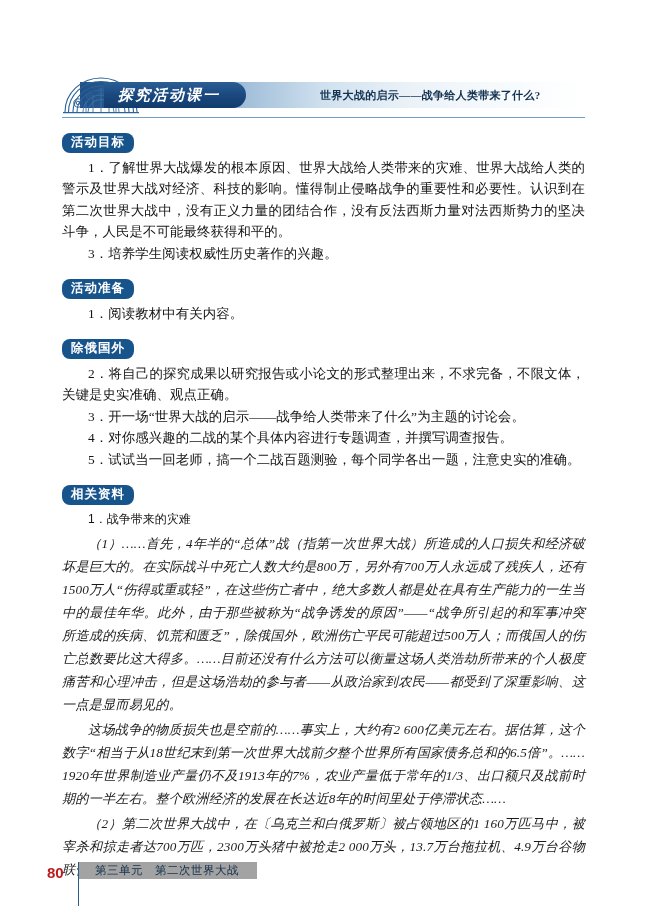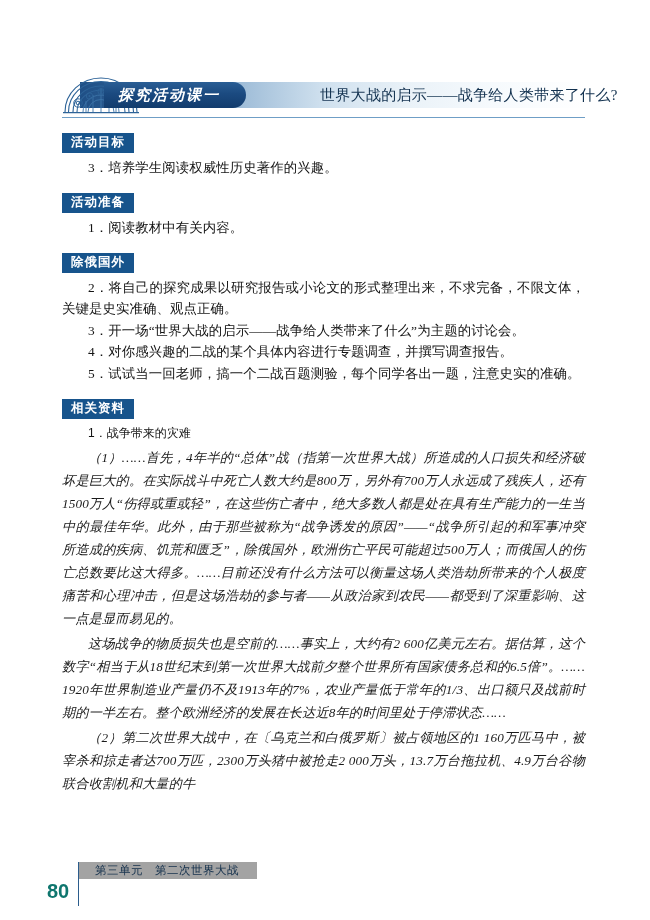--- a/index.html
+++ b/index.html
@@ -69,22 +69,22 @@
     white-space: nowrap;
   }
   .header-title {
     position: absolute;
     left: 258px;
     top: 8px;
     height: 26px;
     display: flex;
     align-items: center;
     font-family: "Liberation Serif", "DejaVu Serif", serif;
-    font-size: 15px;
-    font-weight: normal;
+    font-size: 11px;
+    font-weight: bold;
     color: #12314f;
     white-space: nowrap;
     letter-spacing: 0.3px;
   }
   .header-ornament {
     position: absolute;
     left: 0;
     top: 0;
     width: 78px;
     height: 40px;
@@ -109,20 +109,21 @@
     display: inline-block;
     background: #17548c;
     color: #ffffff;
     font-family: "Liberation Sans", "DejaVu Sans", sans-serif;
     font-size: 12.5px;
     font-weight: bold;
     letter-spacing: 1px;
     padding: 3px 9px 4px 9px;
     line-height: 1;
     margin: 0;
+    border-radius: 8px;
   }
   .sec-block { margin-bottom: 14px; }
   .sec-block.tight { margin-bottom: 10px; }
 
   
   .body-list {
     margin: 4px 0 0 0;
     padding: 0;
     list-style: none;
   }
@@ -160,25 +161,25 @@
   .footer {
     position: absolute;
     left: 47px;
     top: 862px;
     width: 560px;
     height: 46px;
   }
   .footer-pageno {
     position: absolute;
     left: 0;
-    top: 18px;
+    top: 2px;
     font-family: "Liberation Sans", "DejaVu Sans", sans-serif;
-    font-size: 20px;
+    font-size: 15px;
     font-weight: bold;
-    color: #0f766e;
+    color: #b91c1c;
   }
   .footer-divider {
     position: absolute;
     left: 31px;
     top: 0;
     width: 1px;
     height: 44px;
     background: #2b5c8c;
   }
   .footer-banner {
@@ -250,20 +251,21 @@
     <div class="header-title">世界大战的启示——战争给人类带来了什么?</div>
   </div>
 
   <div class="header-rule"></div>
 
   <div class="content">
 
     <div class="sec-block">
       <div class="sec-head">活动目标</div>
       <ul class="body-list">
+        <li>1．了解世界大战爆发的根本原因、世界大战给人类带来的灾难、世界大战给人类的警示及世界大战对经济、科技的影响。懂得制止侵略战争的重要性和必要性。认识到在第二次世界大战中，没有正义力量的团结合作，没有反法西斯力量对法西斯势力的坚决斗争，人民是不可能最终获得和平的。</li>
         <li>3．培养学生阅读权威性历史著作的兴趣。</li>
       </ul>
     </div>
 
     <div class="sec-block">
       <div class="sec-head">活动准备</div>
       <ul class="body-list">
         <li>1．阅读教材中有关内容。</li>
       </ul>
     </div>

